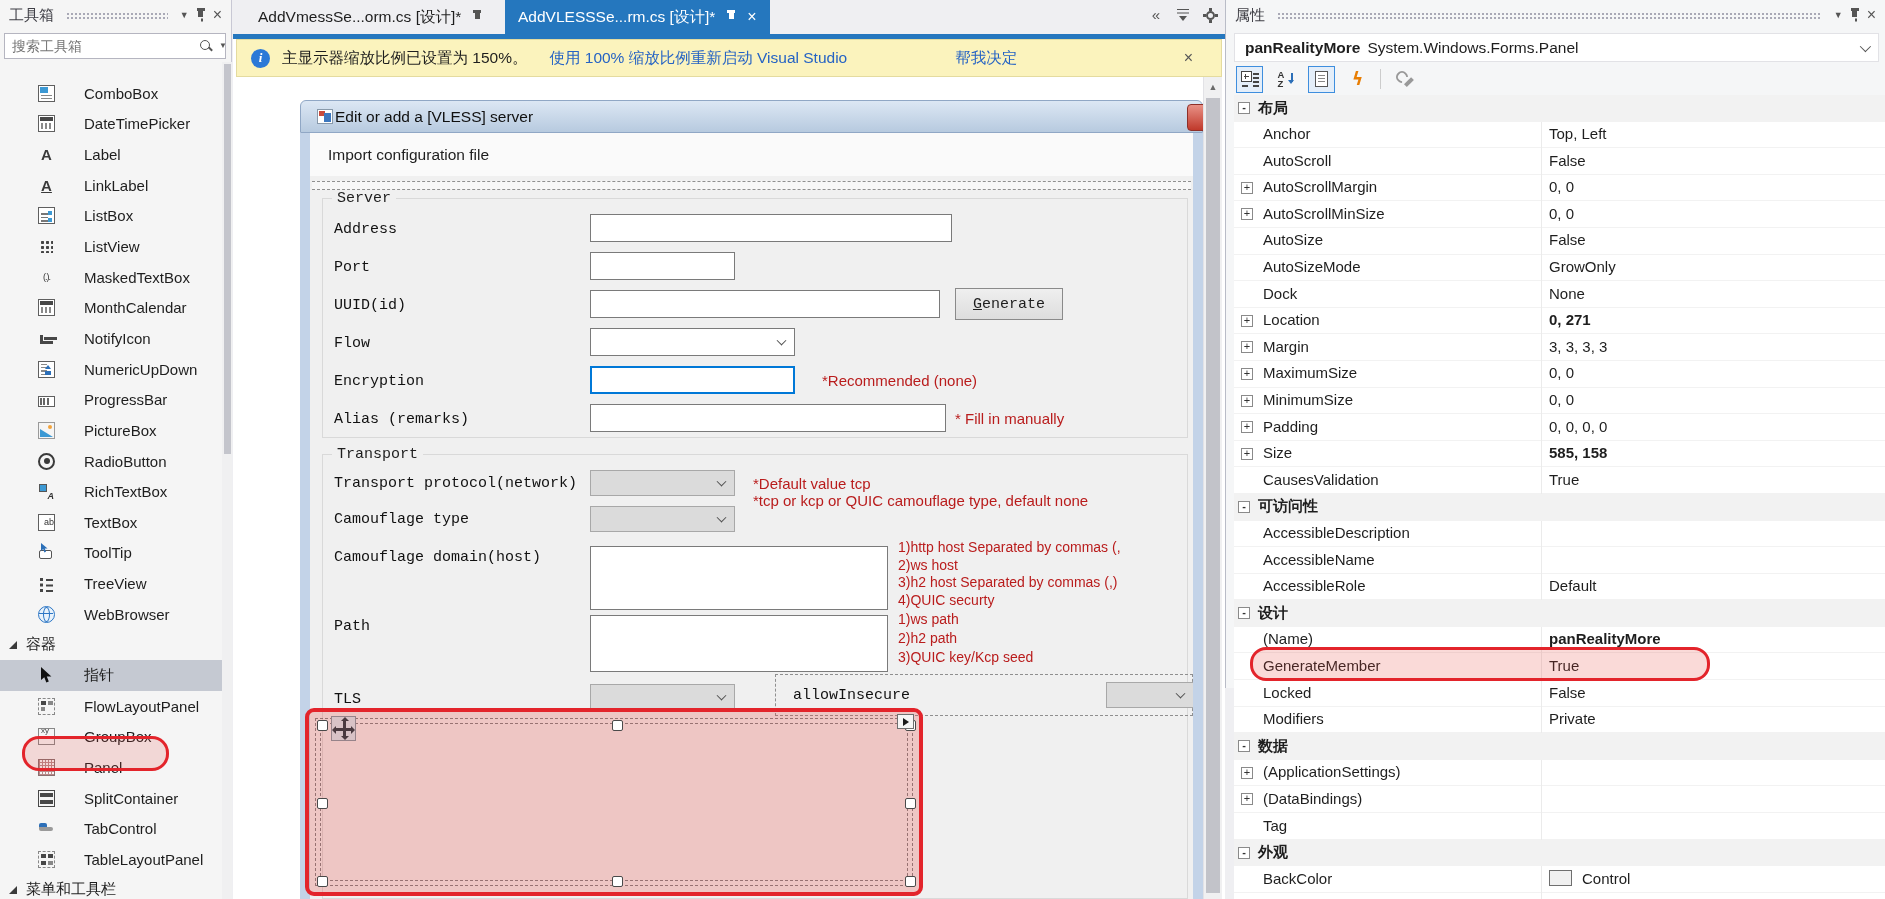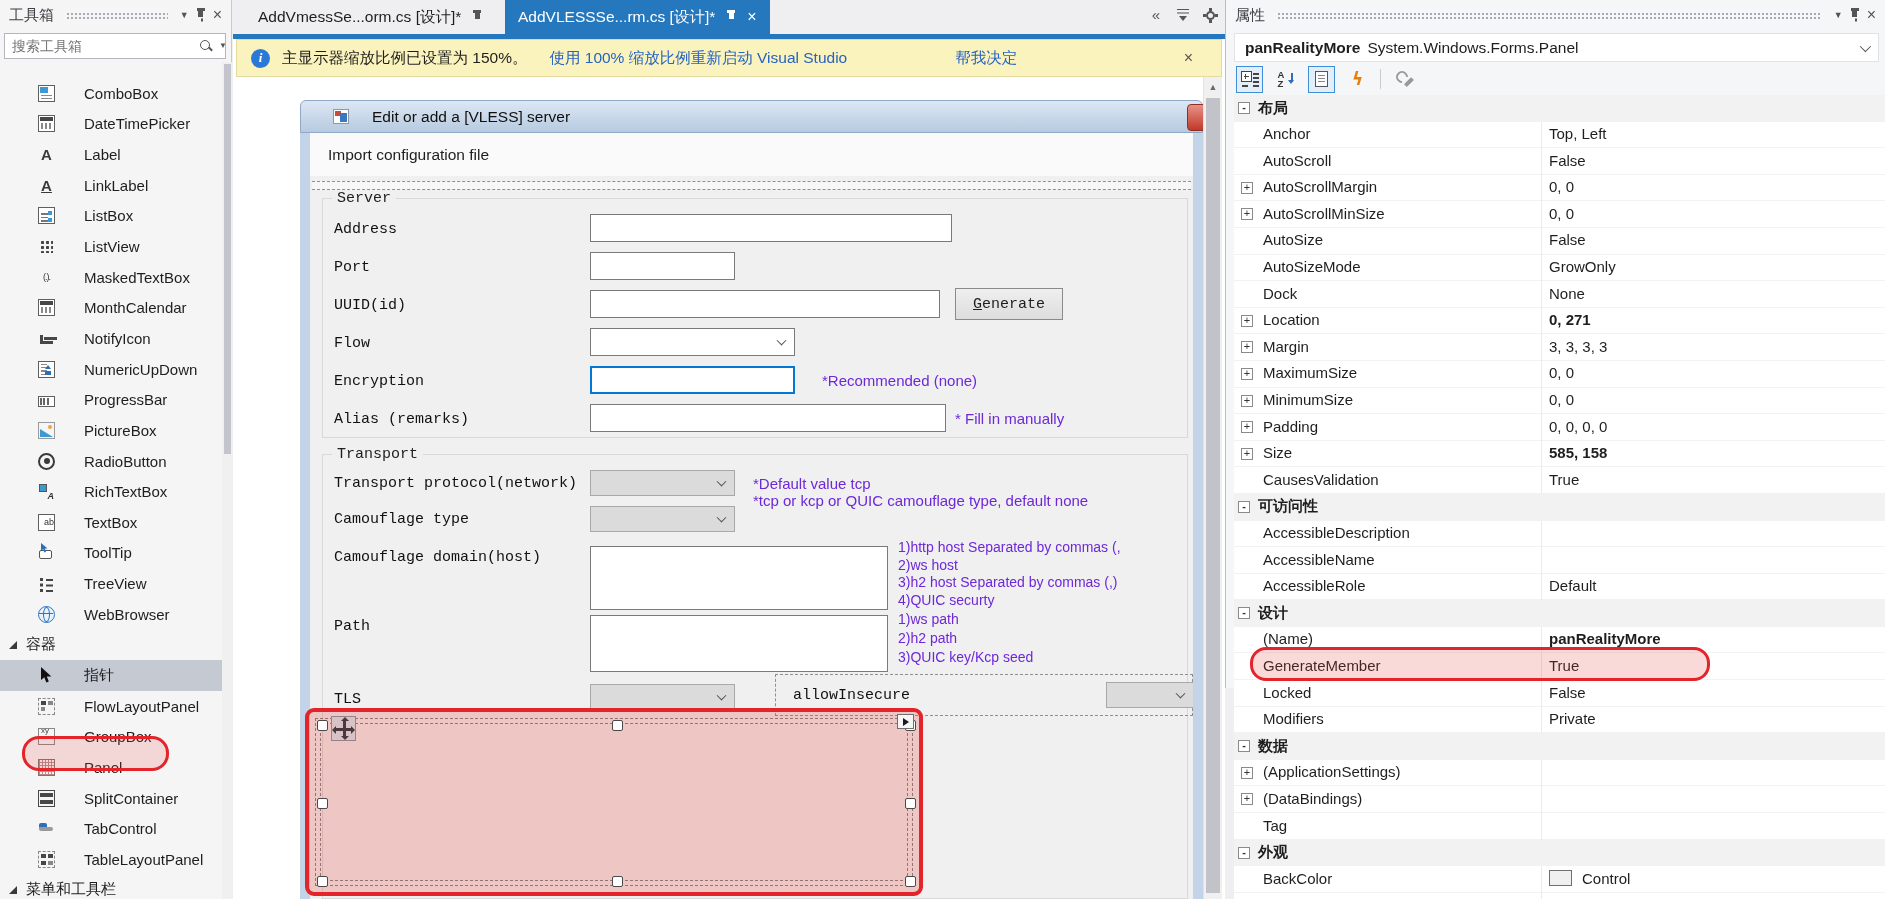--- a/index.html
+++ b/index.html
@@ -97,40 +97,40 @@
 .infoi::before{content:"i"}
 .blink{color:#2563C4;cursor:pointer}
 #ib-close{margin-left:auto;margin-right:14px}
 #canvas{position:absolute;left:0;top:77px;width:992px;height:822px;background:#FFFFFF;overflow:hidden}
 
 #vsb{position:absolute;left:970px;top:77px;width:19px;height:822px;background:#F0F0F1;border-left:1px solid #E2E2E6;z-index:40}
 #vsb .arr{position:absolute;left:0;top:2px;width:18px;height:16px;color:#6A6A6A;font-size:9px;text-align:center;line-height:16px;cursor:pointer}
 #vsb .thumb{position:absolute;left:2px;top:21px;width:14px;height:795px;background:#C2C3C9;cursor:pointer}
 
 #formwin{position:absolute;left:67px;top:23px;width:903px;height:799px}
-#ftitle{position:relative;height:33px;background:linear-gradient(#DCE7F4,#B7CADF);border:1px solid #90A7C5;border-radius:6px 6px 0 0;display:flex;align-items:center;padding-left:32px;gap:23px}
+#ftitle{position:relative;height:33px;background:linear-gradient(#DCE7F4,#B7CADF);border:1px solid #90A7C5;border-radius:6px 6px 0 0;display:flex;align-items:center;padding-left:16px;gap:2px}
 #ftitle .txt{font-size:15.5px;color:#101010}
 .formico{position:relative;width:16px;height:15px;background:#fff;border:1px solid #8899AA}
 .formico::before{content:"";position:absolute;left:1px;top:1px;width:6px;height:5px;background:#C84B3C}
 .formico::after{content:"";position:absolute;right:1px;bottom:1px;width:7px;height:9px;background:#3C77BE}
 #fclose{position:absolute;left:886px;top:3px;width:24px;height:27px;background:linear-gradient(#E89186,#C0392B);border:1px solid #8E2F28;border-radius:4px}
 #fframeL{position:absolute;left:0;top:33px;width:10px;height:766px;background:#C3D3E8}
 #fframeR{position:absolute;left:893px;top:33px;width:10px;height:766px;background:#C3D3E8}
 #fclient{position:absolute;left:10px;top:33px;width:883px;height:766px;background:#F0F0F0;overflow:hidden}
 #fmenu{position:absolute;left:0;top:0;width:883px;height:43px;background:#FAFAFA;display:flex;align-items:center;padding-left:18px;font-size:15.5px}
 #fdash{position:absolute;left:2px;top:48px;width:879px;height:9px;border-top:1px dashed #8F8F8F;border-bottom:1px dashed #8F8F8F;background:#F7F7F7}
 .grp{position:absolute;border:1px solid #D9D9D9}
 .grp-label{position:absolute;background:#F0F0F0;padding:0 5px;font-size:15px;white-space:nowrap}
 .flabel{position:absolute;font-size:15px;color:#111;white-space:nowrap}
 .tbx{position:absolute;background:#fff;border:1px solid #7A7A7A}
 .tbx.focus{border:2px solid #0078D7}
 .cbo{position:absolute;background:#fff;border:1px solid #7A7A7A}
 .cbo.dis{background:#DBDBDB;border-color:#A8A8A8}
 .cbo .chev{position:absolute;right:9px;top:50%;width:7px;height:7px;border-right:1.7px solid #505050;border-bottom:1.7px solid #505050;transform:translateY(-70%) rotate(45deg)}
-.note{position:absolute;font-size:14px;color:#6d28d9;line-height:17.5px;white-space:pre}
+.note{position:absolute;font-size:14px;color:#b91c1c;line-height:17.5px;white-space:pre}
 .btn{position:absolute;background:linear-gradient(#EFEFEF,#DDDDDD);border:1px solid #8A8A8A;display:flex;align-items:center;justify-content:center;font-size:15px;cursor:pointer}
 .btn .u{text-decoration:underline}
 #allowpan{position:absolute;left:465px;top:541px;width:418px;height:42px;border:1px dashed #8F8F8F}
 
 #redsel{position:absolute;left:5px;top:608px;width:618px;height:188px;border:4px solid #E3242B;border-radius:9px;background:rgba(230,70,62,.25);z-index:10}
 .ants{position:absolute;border:1px dashed rgba(95,60,60,.6)}
 .hdl{position:absolute;width:11px;height:11px;background:#fff;border:1px solid #4A4A4A;border-radius:2px;z-index:3;cursor:pointer}
 #movebox{position:absolute;left:22px;top:4px;width:25px;height:25px;background:#D8C2C6;border:1px solid #96838A;z-index:3;cursor:move}
 #movebox i{position:absolute;background:#4A3A40}
 #movebox .vb{left:11px;top:3px;width:2.6px;height:18px}

